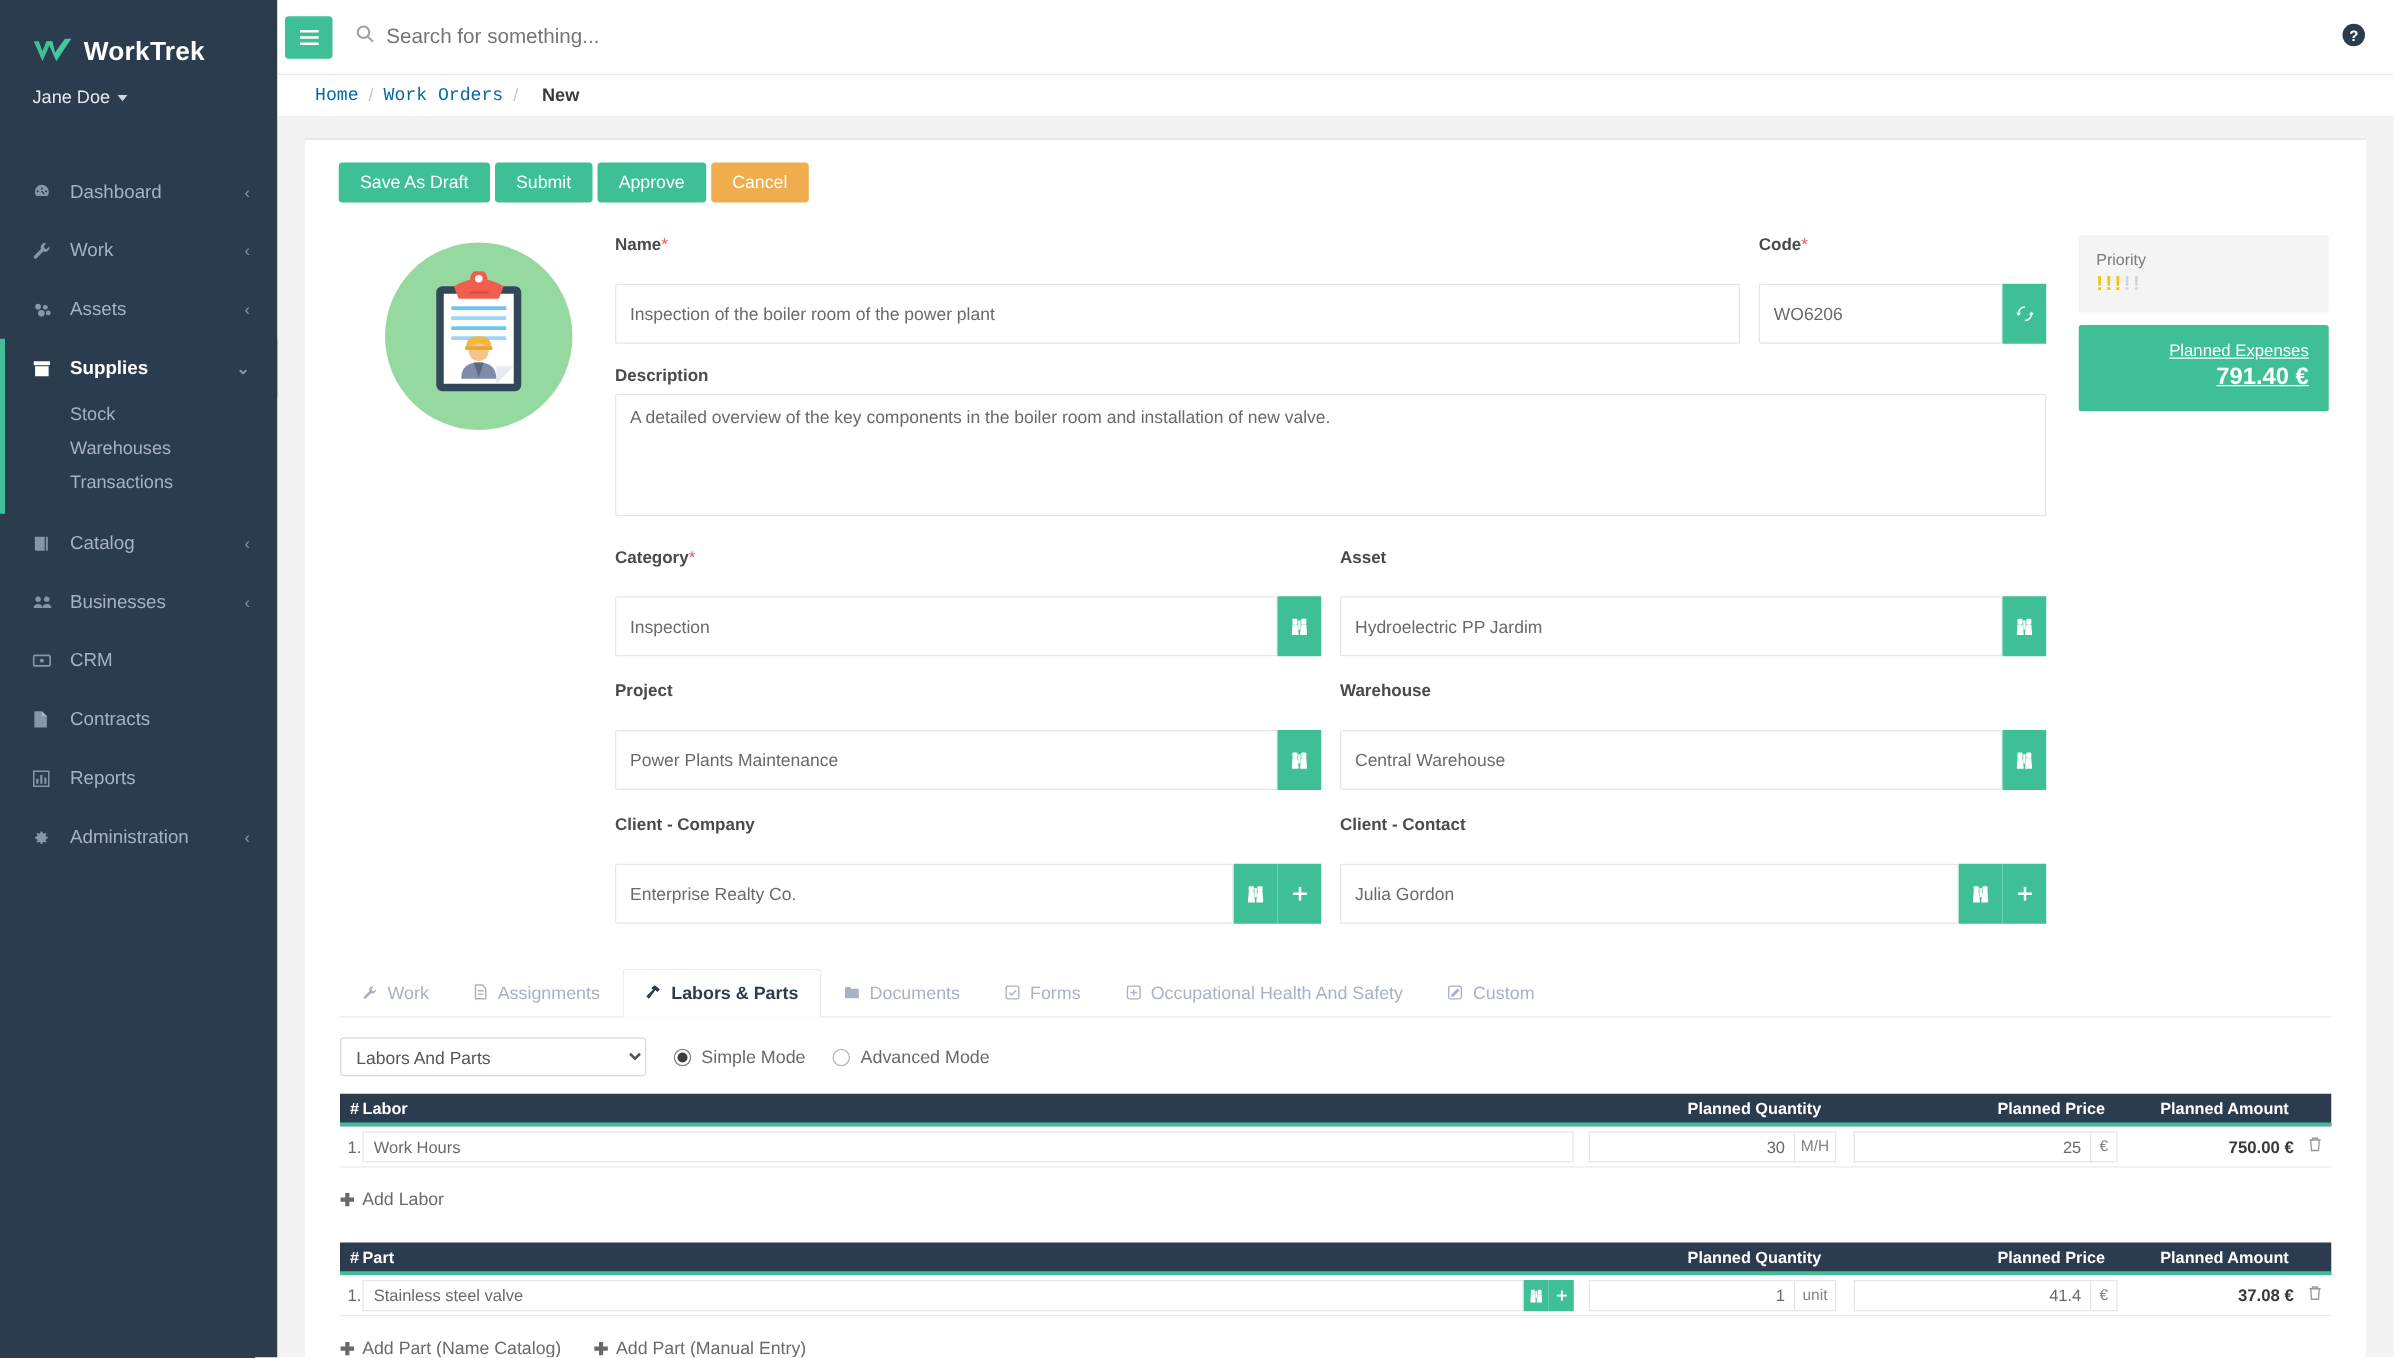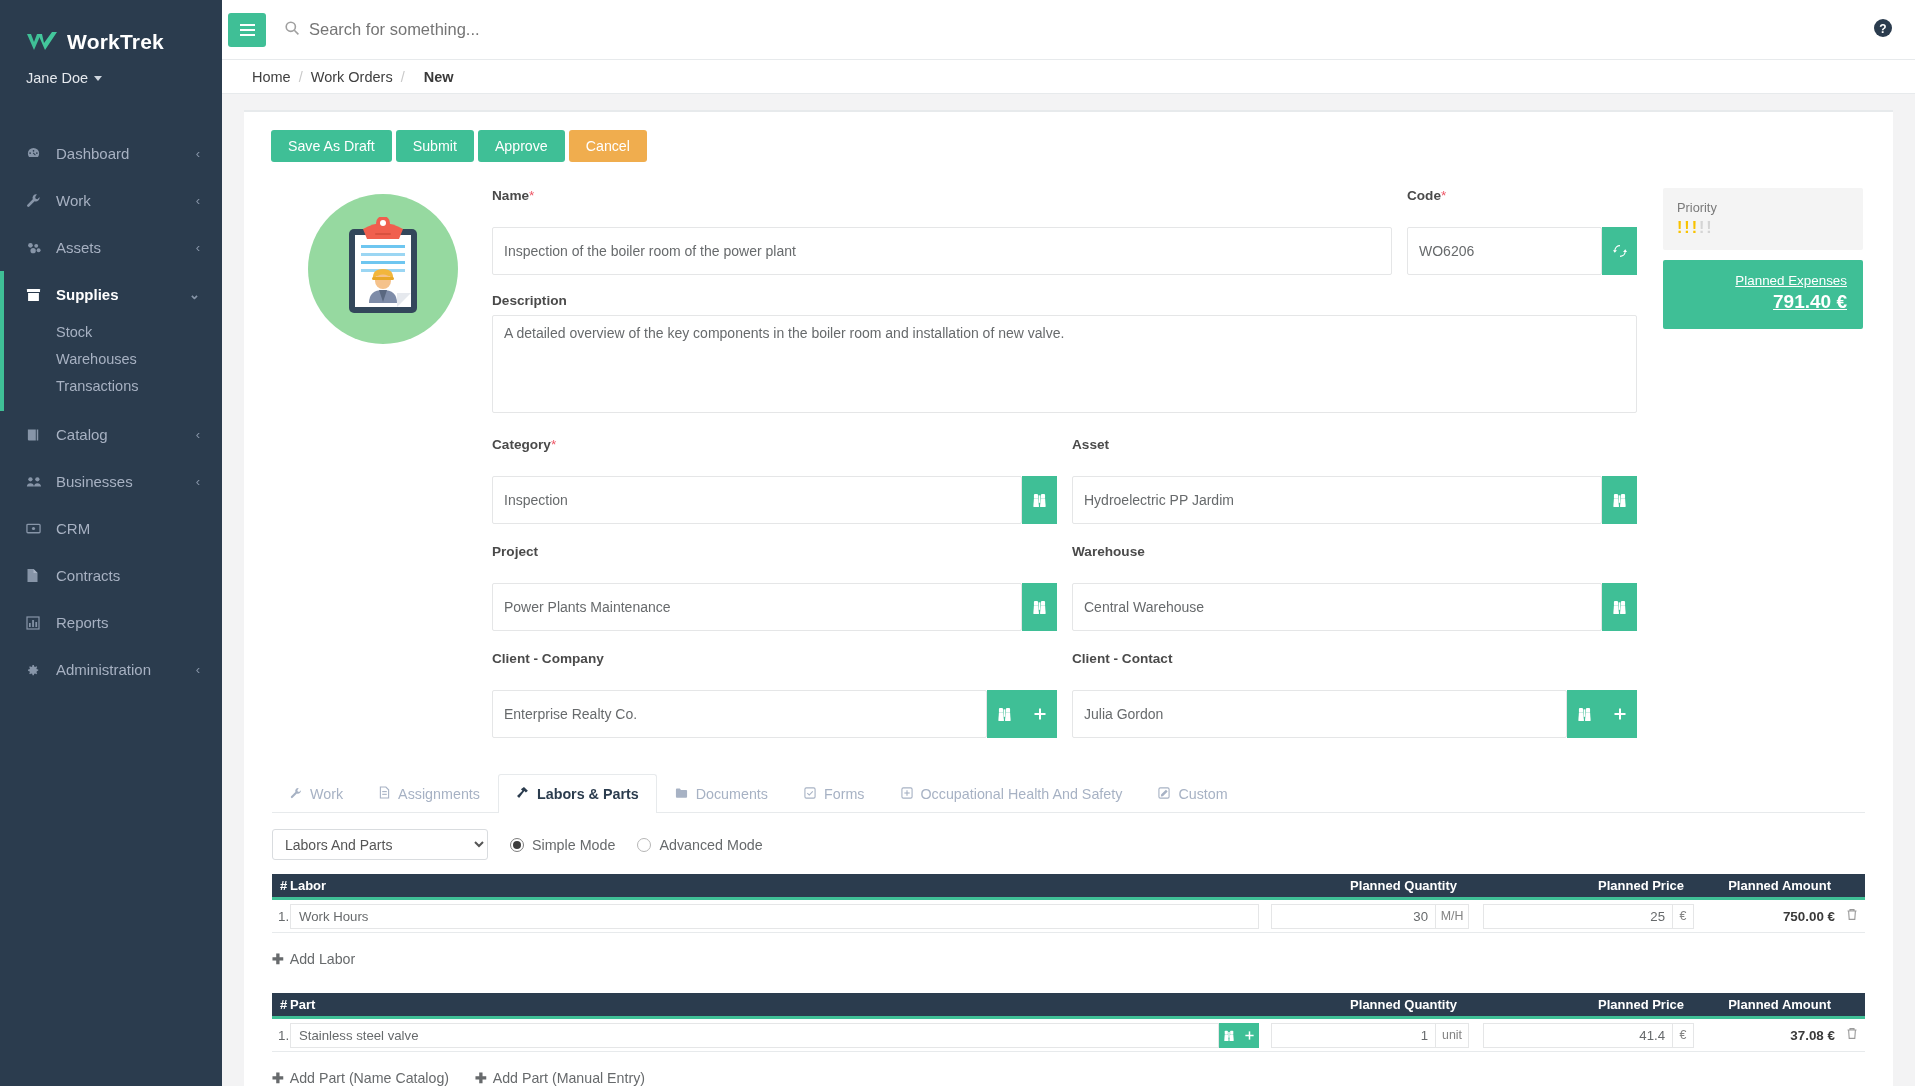--- a/index.html
+++ b/index.html
@@ -12,21 +12,21 @@
 
   
   .sidebar {
     width: 222px; height: 1086px;
     background: #2b3c4e;
     flex: 0 0 222px;
     position: relative;
     color: #a7b1c2;
   }
   .sidebar-head { padding: 30px 0 0 26px; height: 120px; }
-  .brand { display: flex; align-items: center; gap: 9px; }
+  .brand { display: flex; gap: 9px; }
   .brand-logo { width: 32px; height: 22px; position: relative; }
   .brand-name { font-size: 21px; font-weight: bold; color: #fff; letter-spacing: .2px; }
   .user-row { margin-top: 16px; font-size: 14.5px; color: #e5e9ee; display: flex; align-items: center; gap: 6px; cursor: pointer; }
   .caret-down { width: 0; height: 0; border-left: 4.5px solid transparent; border-right: 4.5px solid transparent; border-top: 5px solid #cfd6de; }
 
   .nav { margin-top: 10px; }
   .nav-item {
     display: flex; align-items: center;
     height: 47px; padding: 0 22px 0 26px;
     font-size: 15px; color: #a7b1c2; cursor: pointer;
@@ -61,21 +61,21 @@
     border: none; outline: none; font-size: 16.5px; color: #9a9a9a;
     font-family: "Liberation Sans", sans-serif; width: 420px; background: transparent;
   }
   .help-icon { font-size: 21px; color: #2b3c4e; cursor: pointer; line-height: 1; }
 
   .breadcrumb {
     height: 34px; background: #fff; display: flex; align-items: center;
     padding: 0 0 0 30px; font-size: 14.5px; color: #676a6c; gap: 8px;
     border-bottom: 1px solid #e7eaec;
   }
-  .breadcrumb a { color: #404040; text-decoration: none; cursor: pointer; }
+  .breadcrumb a { color: #0369a1; text-decoration: none; cursor: pointer; font-family: Liberation Mono, monospace; }
   .breadcrumb .sep { color: #cacaca; }
   .breadcrumb .cur { font-weight: bold; color: #3a3a3a; padding-left: 11px; }
 
   .content { padding: 16px 22px 0 22px; height: calc(1086px - 60px - 34px); overflow: hidden; }
   .card { background: #fff; border-top: 2px solid #e7eaec; min-height: 960px; padding: 18px 0 0 0; }
 
   .action-row { display: flex; gap: 4px; padding: 0 0 0 27px; }
   .btn {
     border: none; border-radius: 3px; color: #fff;
     font-family: "Liberation Sans", sans-serif; font-size: 14.2px;
@@ -144,21 +144,21 @@
   .tab.active {
     background: #fff; color: #2b3c4e; font-weight: bold;
     border-color: #e7eaec; border-top: 1px solid #e7eaec;
     border-radius: 3px 3px 0 0;
   }
   .tab .ticon { font-size: 13px; }
 
   
   .mode-row { display: flex; align-items: center; gap: 22px; padding: 16px 28px 0 28px; }
   .sel {
-    width: 216px; height: 31px; border: 1px solid #d9dcdf; border-radius: 3px;
+    width: 245px; height: 31px; border: 1px solid #d9dcdf; border-radius: 3px;
     font-size: 14px; color: #555; padding: 0 8px;
     font-family: "Liberation Sans", sans-serif; background: #fff; cursor: pointer;
   }
   .radio-grp { display: flex; align-items: center; gap: 22px; }
   .radio { display: flex; align-items: center; gap: 8px; font-size: 14.3px; color: #676a6c; cursor: pointer; }
   .rdot { width: 14px; height: 14px; border-radius: 50%; border: 1px solid #b6b6b6; position: relative; background: #fff; }
   .rdot.sel-on { border-color: #7d7d7d; }
   .rdot.sel-on::after {
     content: ""; position: absolute; inset: 2px; border-radius: 50%; background: #3c3c3c;
   }

